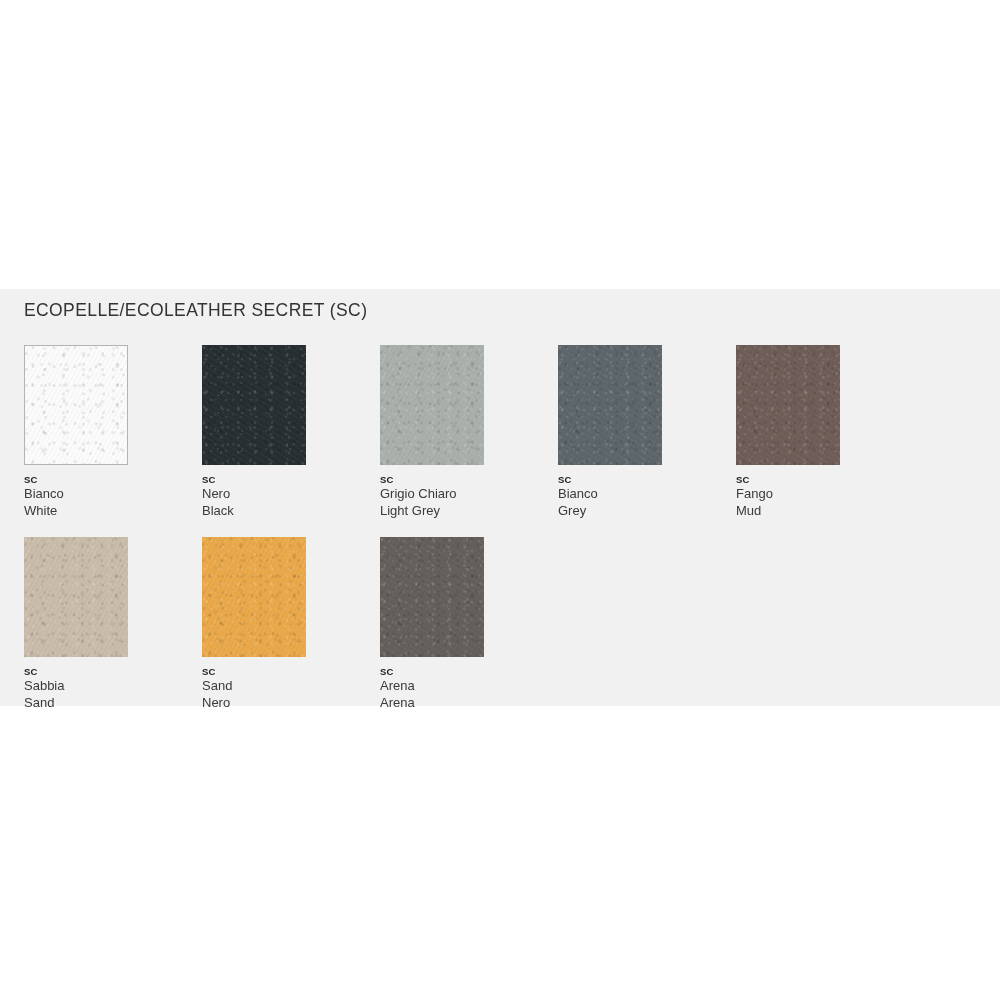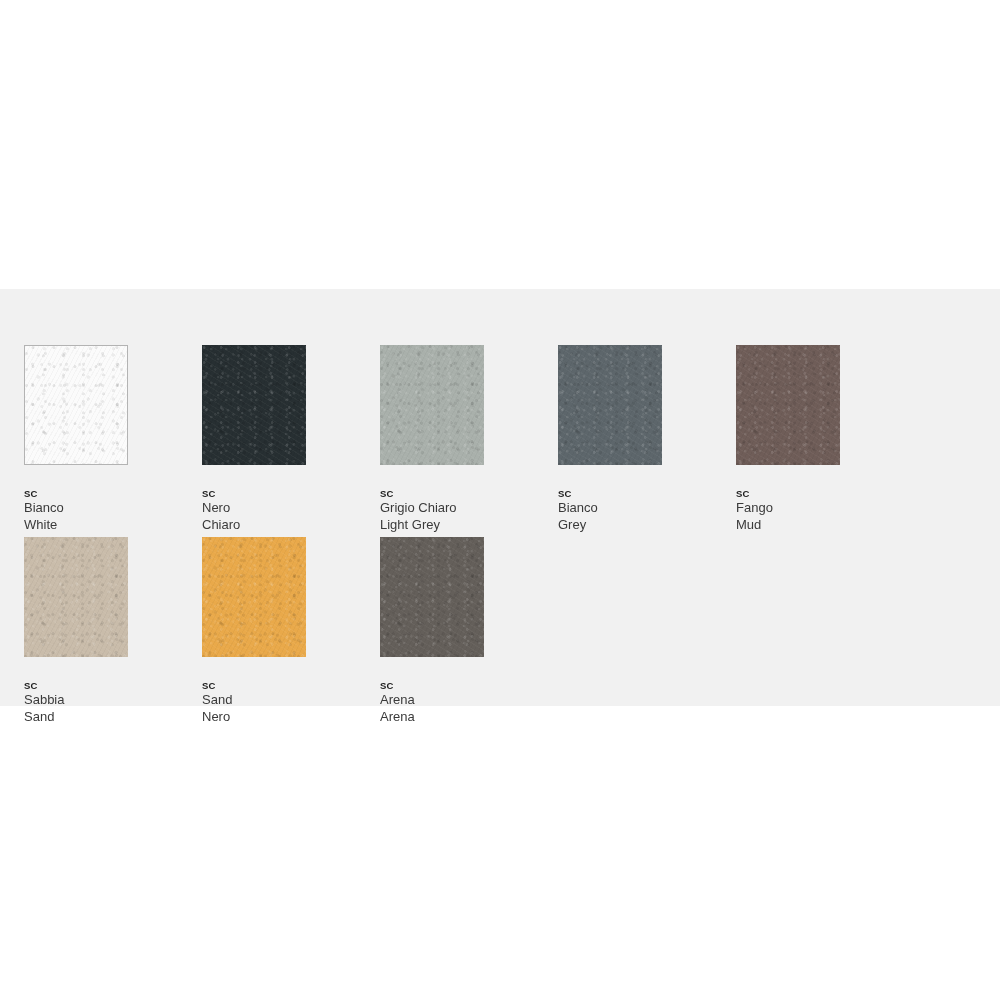--- a/index.html
+++ b/index.html
@@ -94,61 +94,62 @@
   .grain::after {
     content: "";
     position: absolute;
     inset: 0;
     background-image:
       repeating-linear-gradient(118deg, rgba(0,0,0,0.035) 0 1px, transparent 1px 4px),
       repeating-linear-gradient(32deg,  rgba(255,255,255,0.04) 0 1px, transparent 1px 5px);
   }
 
   .swatch-labels {
-    margin-top: 23px;
+    margin-top: 9px;
     line-height: 1.28;
   }
   .label-code {
     font-size: 9.5px;
     font-weight: bold;
     color: #1c1c1c;
     letter-spacing: 0.2px;
   }
   .label-it, .label-en {
     font-size: 13px;
     font-weight: normal;
     color: #3a3a3a;
   }
 </style>
 </head>
 <body>
 
 <div id="material-panel" style="background: rgb(241, 241, 241);">
 
+  <div id="panel-title" style="color: rgb(51, 51, 51);">ECOPELLE/ECOLEATHER SECRET (SC)</div>
 
   <div id="swatch-grid">
       <div class="swatch-row">
         <div class="swatch-cell" style="left: 0px;">
           <div class="swatch-chip bordered" style="background: rgb(251, 251, 251);">
             <div class="grain"></div>
           </div>
           <div class="swatch-labels">
             <div class="label-code">SC</div>
             <div class="label-it">Bianco</div>
             <div class="label-en">White</div>
           </div>
         </div>
         <div class="swatch-cell" style="left: 178px;">
           <div class="swatch-chip" style="background: rgb(39, 47, 50);">
             <div class="grain"></div>
           </div>
           <div class="swatch-labels">
             <div class="label-code">SC</div>
             <div class="label-it">Nero</div>
-            <div class="label-en">Chiaro</div>
+            <div class="label-en">Black</div>
           </div>
         </div>
         <div class="swatch-cell" style="left: 356px;">
           <div class="swatch-chip" style="background: rgb(169, 176, 171);">
             <div class="grain"></div>
           </div>
           <div class="swatch-labels">
             <div class="label-code">SC</div>
             <div class="label-it">Grigio Chiaro</div>
             <div class="label-en">Light Grey</div>

